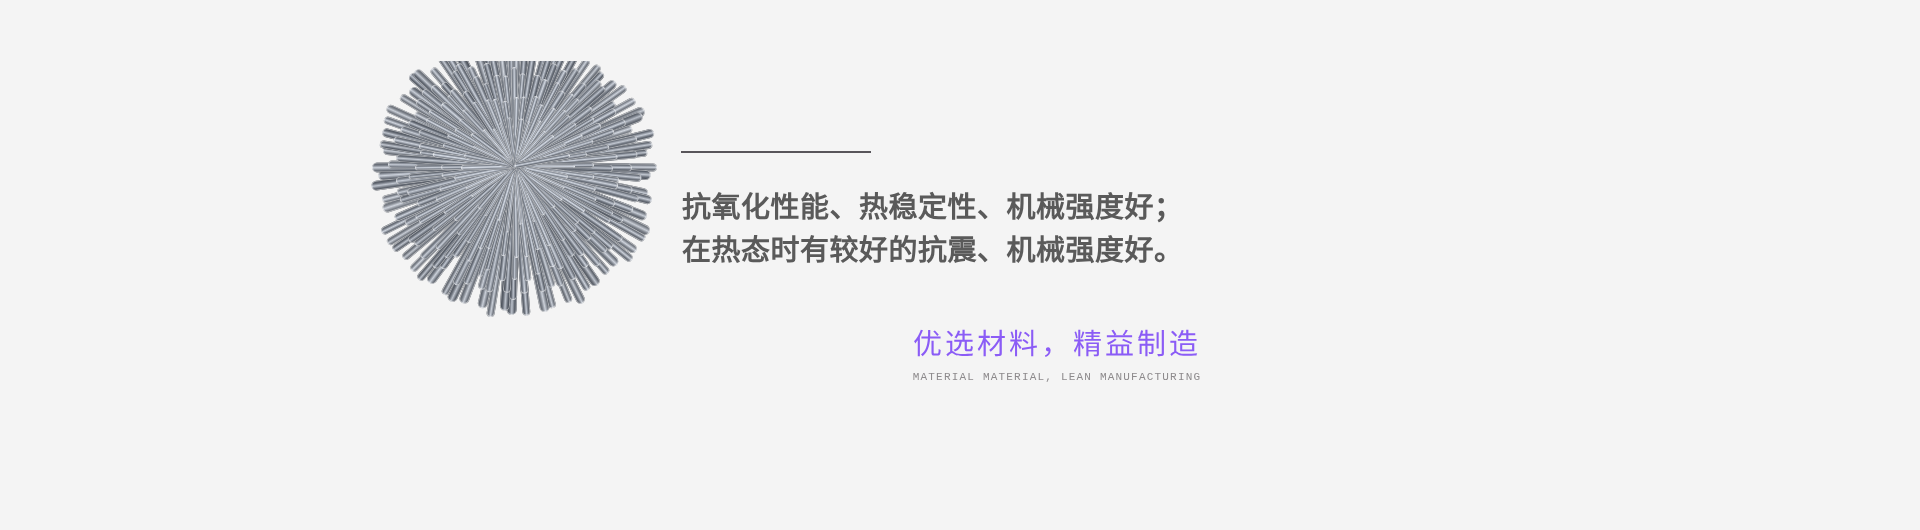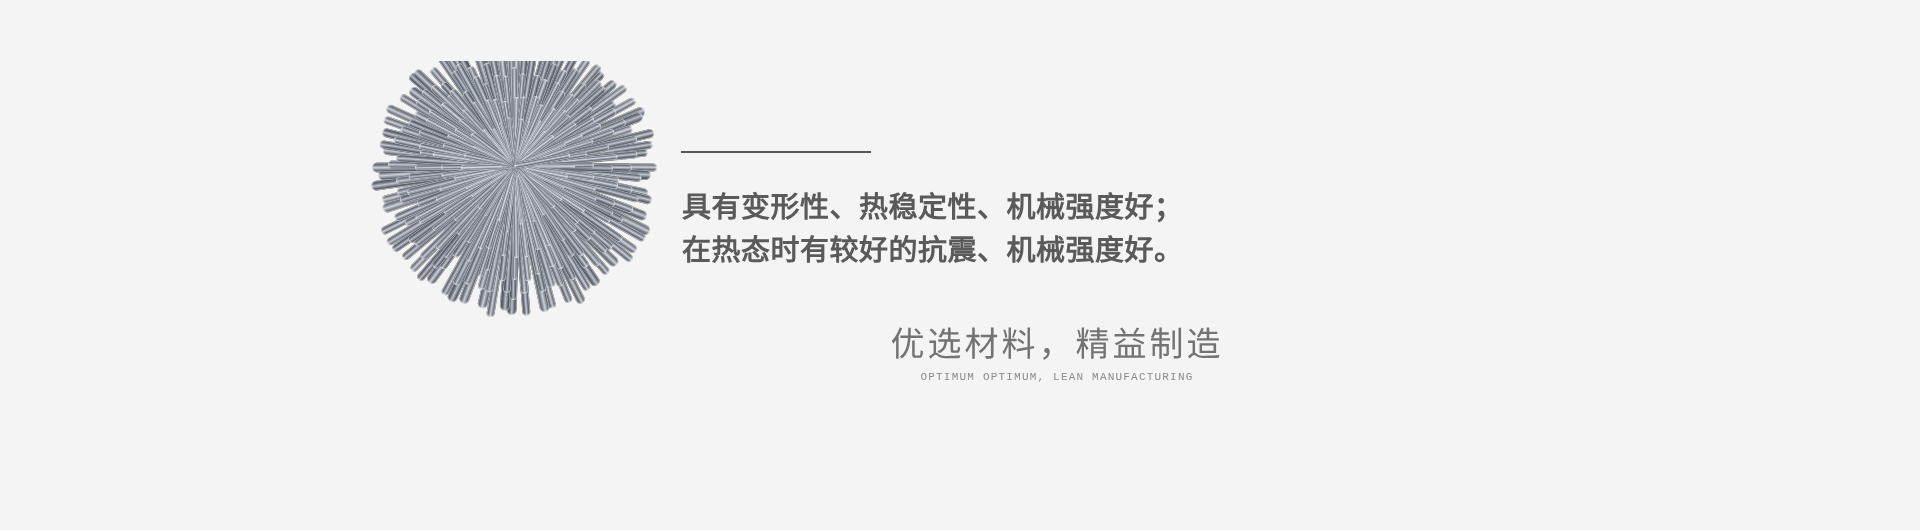--- a/index.html
+++ b/index.html
@@ -120,25 +120,25 @@
 
   .tagline {
     position: absolute;
     left: 96px;
     top: 322px;
     width: 560px;
     text-align: center;
   }
   .tagline-cn {
     margin: 0;
-    font-size: 34px;
+    font-size: 29px;
     line-height: 44px;
     font-weight: 400;
     letter-spacing: 3px;
-    color: #737373;
+    color: #8b5cf6;
     white-space: nowrap;
   }
   .tagline-en {
     margin: 4px 0 0 0;
     font-family: "Liberation Mono", "DejaVu Sans Mono", monospace;
     font-size: 11px;
     line-height: 14px;
     font-weight: 400;
     letter-spacing: 1.2px;
     color: #8d8a8c;
@@ -955,23 +955,23 @@
     </div>
   </figure>
 
   <div class="content">
 
 
 
     <div class="divider"></div>
 
     <ul class="desc">
-      <li>具有变形性、热稳定性、机械强度好；</li>
+      <li>抗氧化性能、热稳定性、机械强度好；</li>
       <li>在热态时有较好的抗震、机械强度好。</li>
     </ul>
 
     <div class="tagline">
       <p class="tagline-cn">优选材料，精益制造</p>
-      <p class="tagline-en">OPTIMUM OPTIMUM, LEAN MANUFACTURING</p>
+      <p class="tagline-en">MATERIAL MATERIAL, LEAN MANUFACTURING</p>
     </div>
 
   </div>
 </div>
 
 </body></html>

